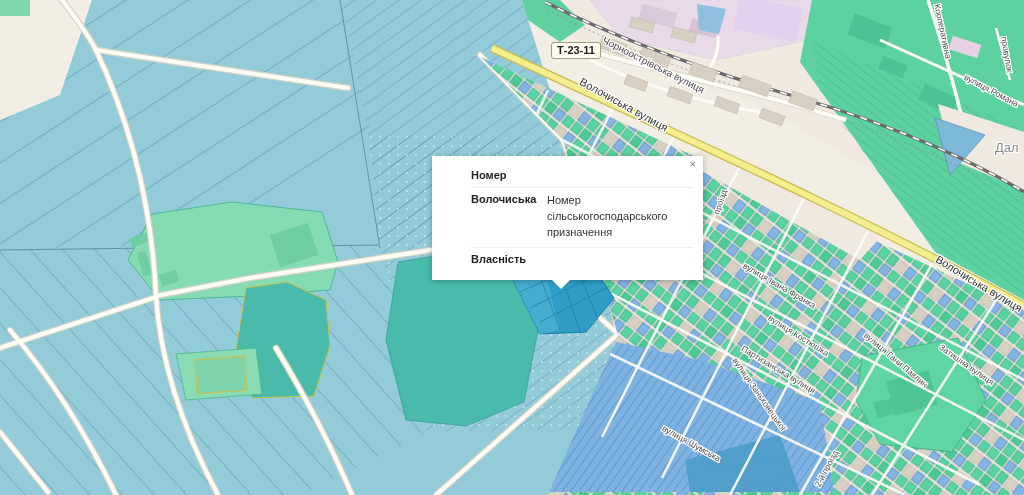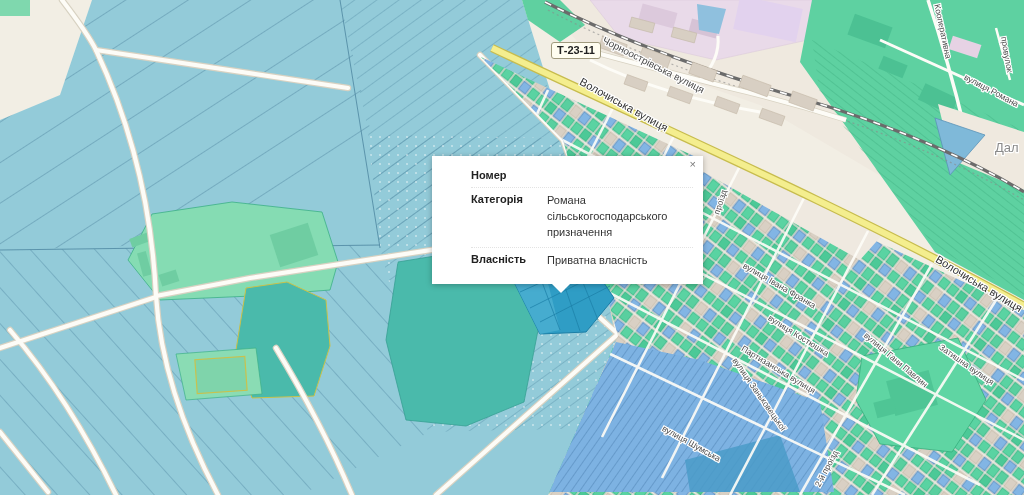--- a/index.html
+++ b/index.html
@@ -255,22 +255,21 @@
 </svg>
 
 <div class="badge">Т-23-11</div>
 
 <div class="popup">
   <div class="popup-close">×</div>
   <div class="prow">
     <div class="lbl">Номер</div>
   </div>
   <div class="prow">
-    <div class="lbl">Категорія</div>
-    <div class="val">Романа сільськогосподарського призначення</div>
+    <div class="lbl">Волочиська</div>
+    <div class="val">Номер сільськогосподарського призначення</div>
   </div>
   <div class="prow">
     <div class="lbl">Власність</div>
-    <div class="val">Приватна власність</div>
   </div>
 </div>
 
 </div>
 
 </body></html>

